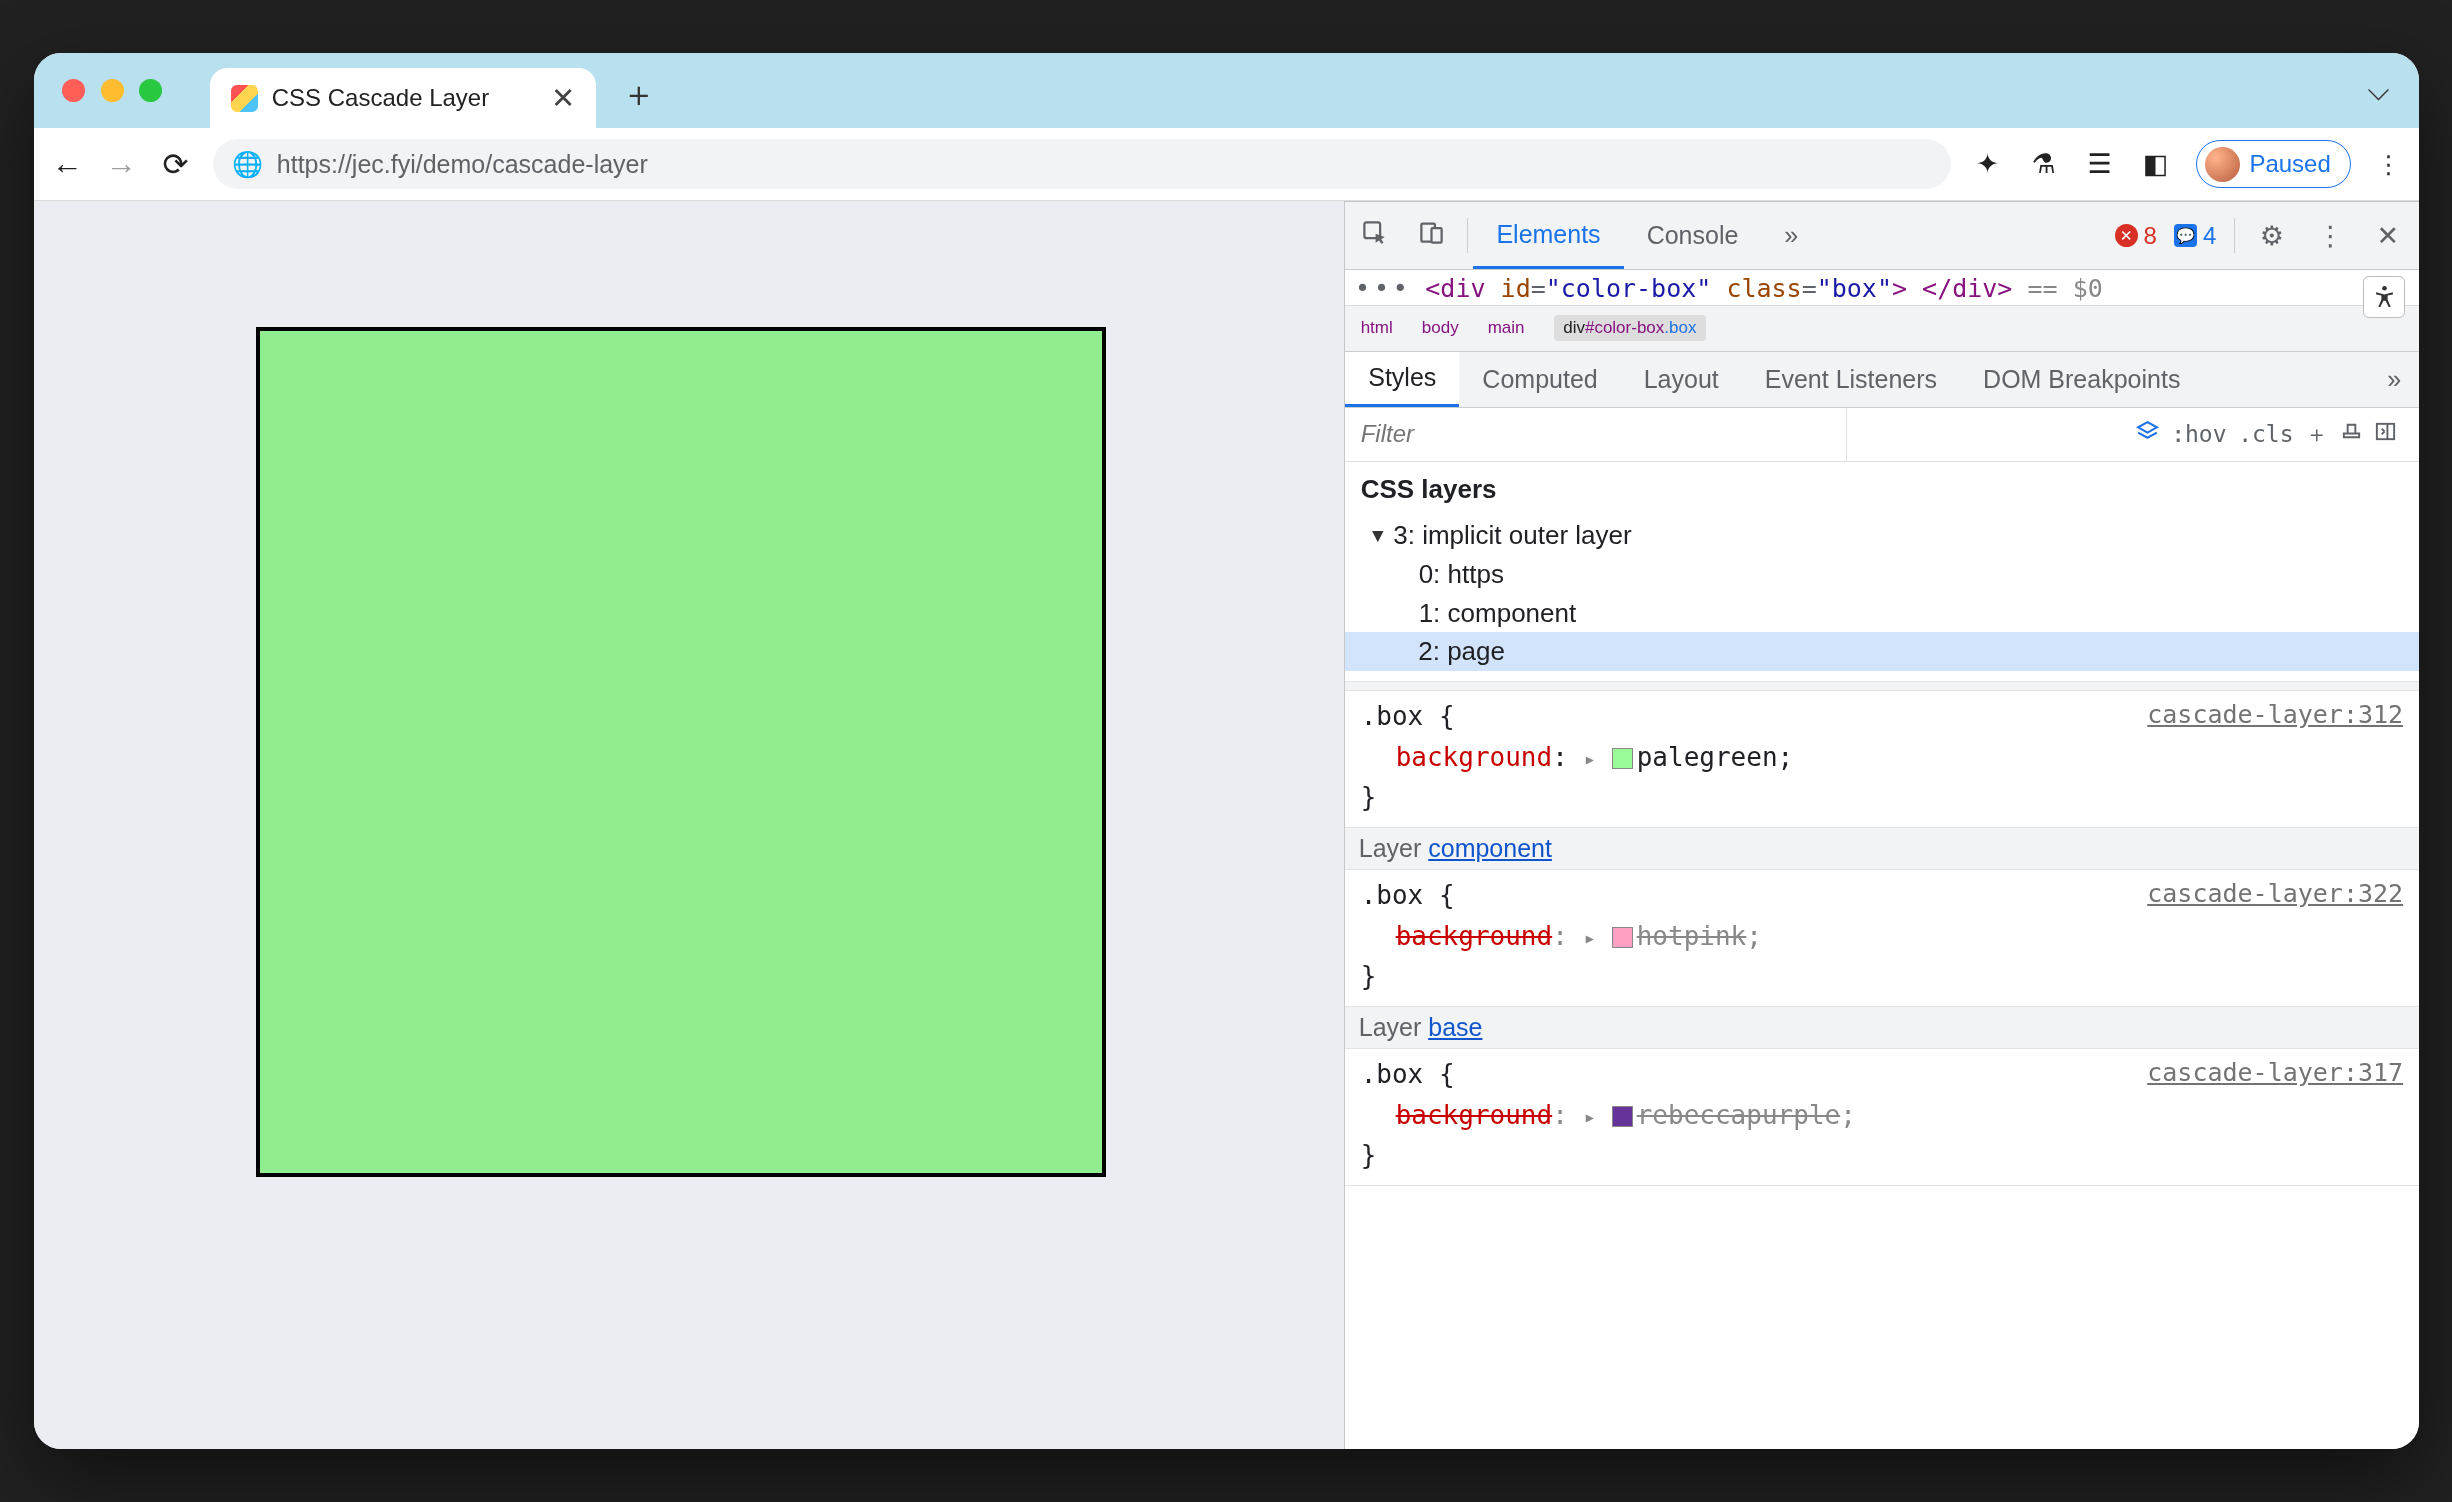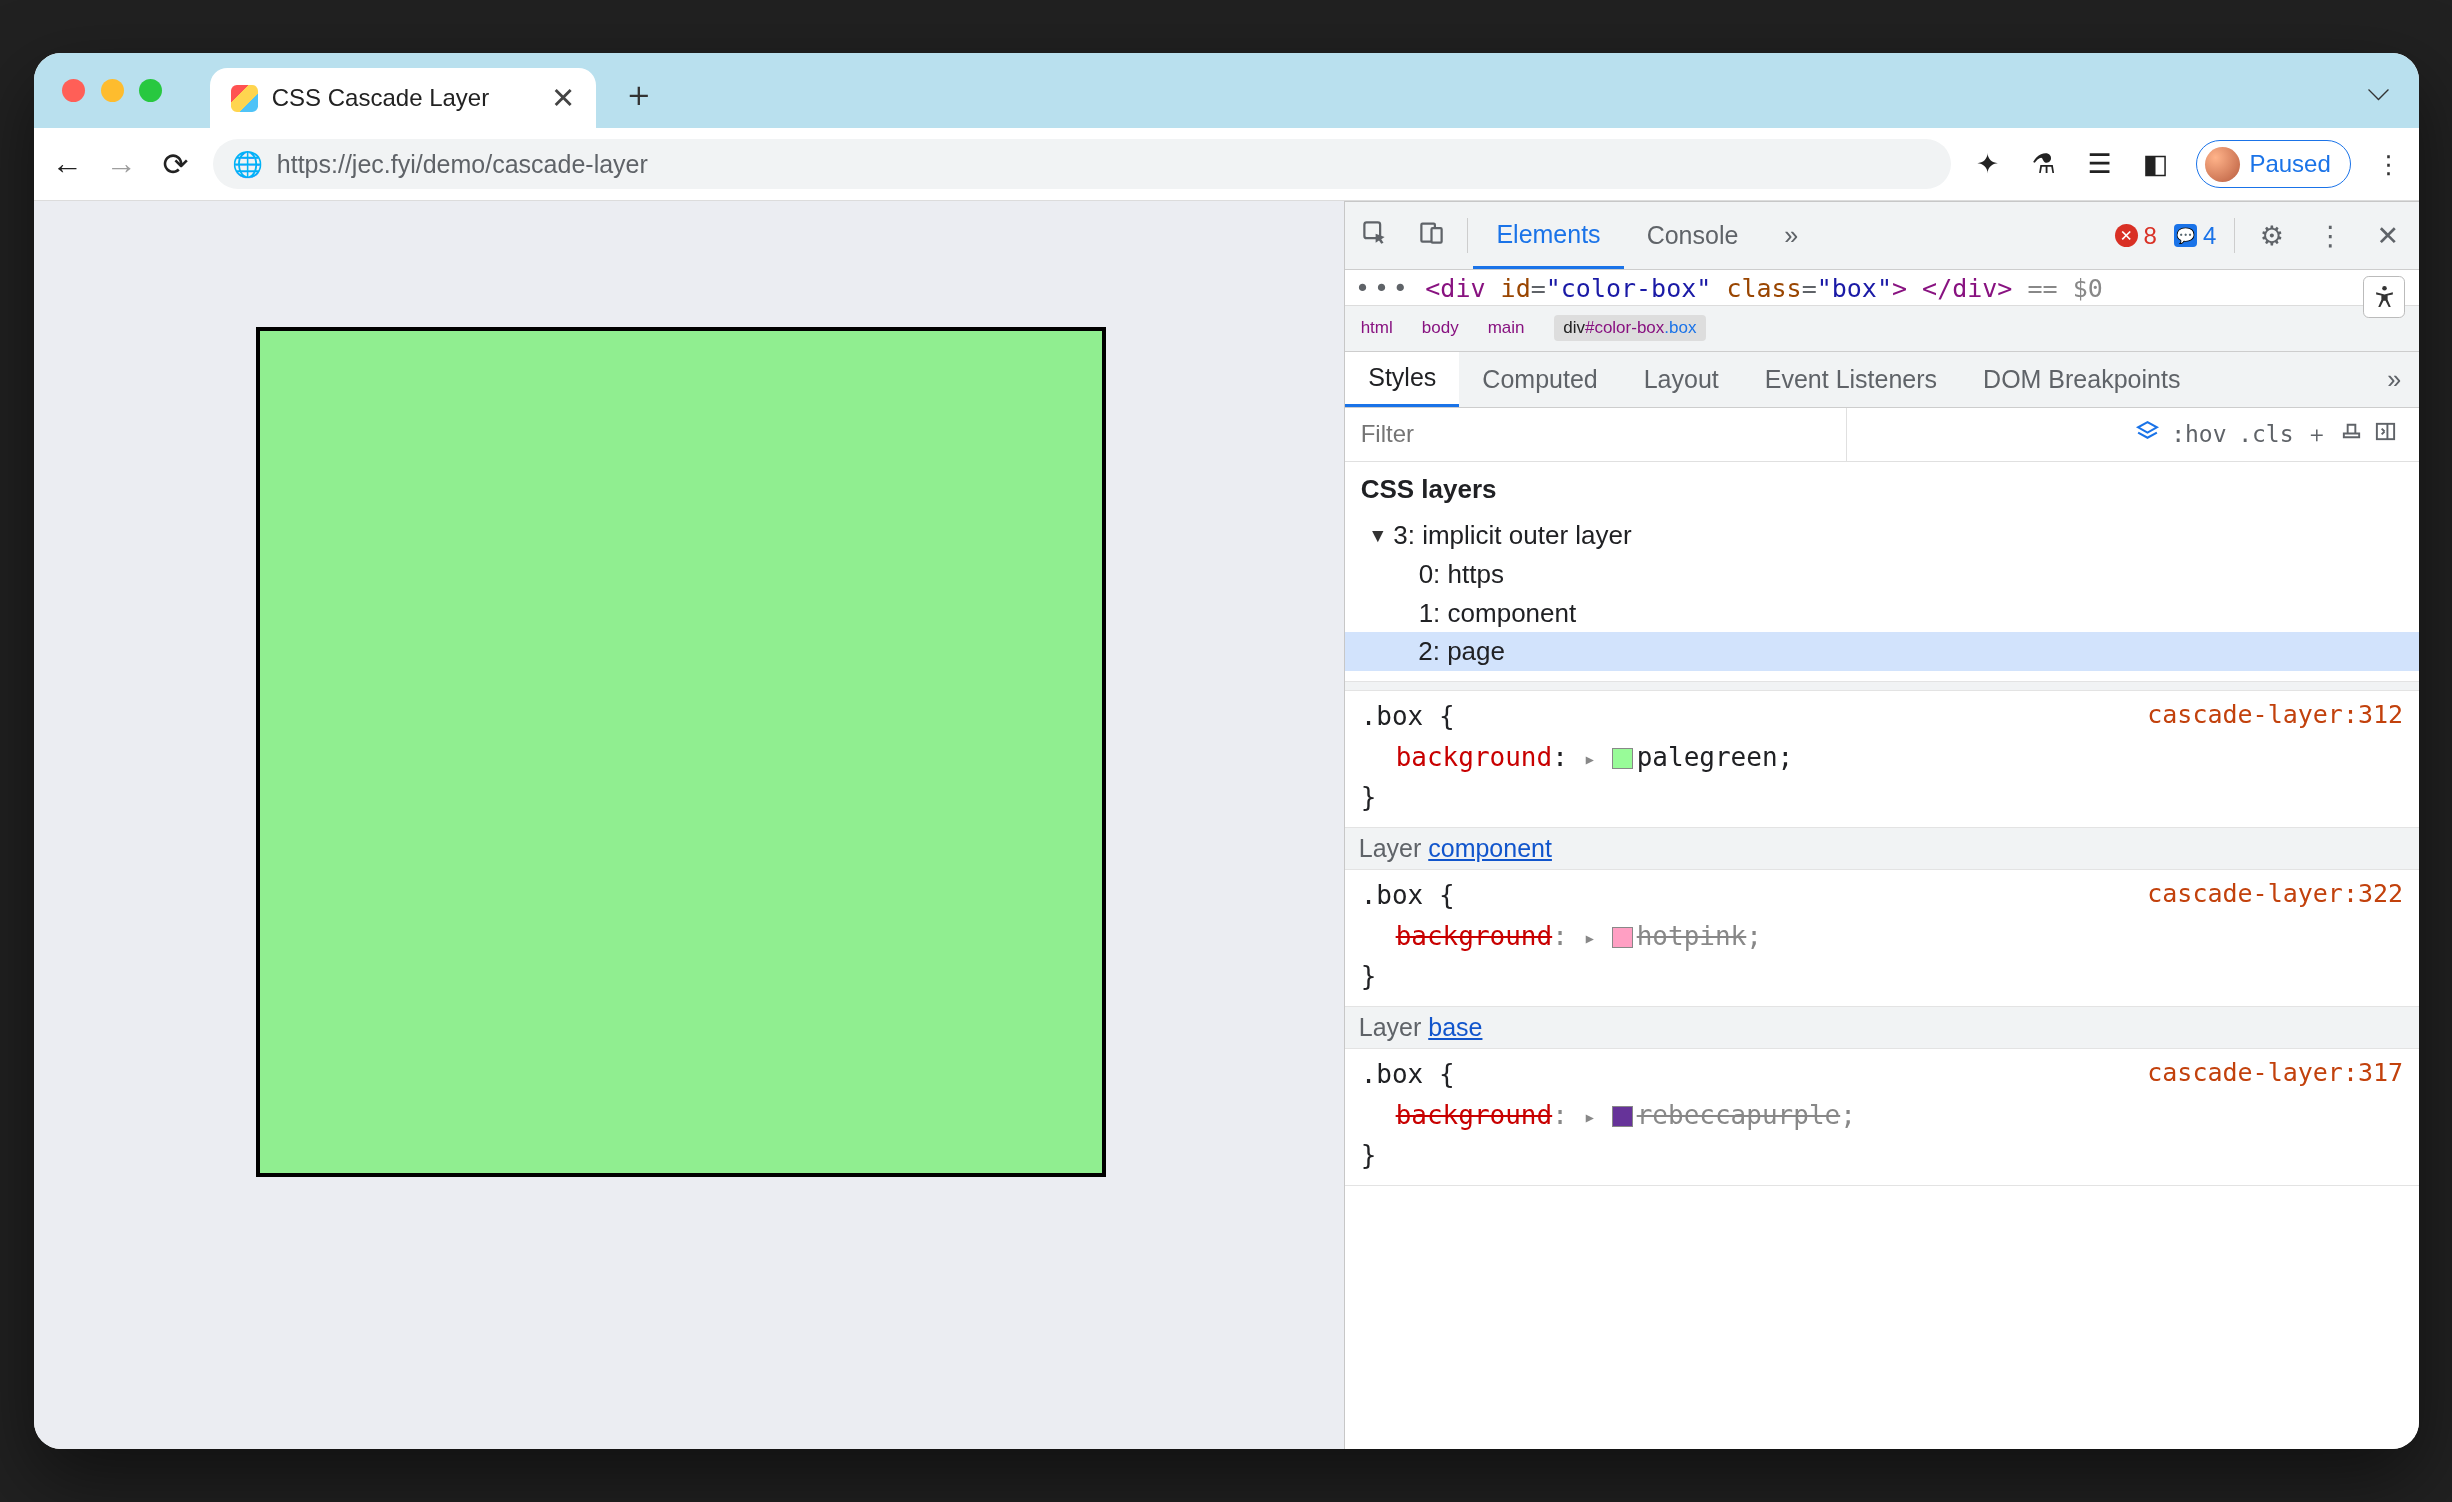--- a/index.html
+++ b/index.html
@@ -181,21 +181,21 @@
   .st-tab.active{color:#202124;border-bottom:3.9px solid #1a73e8;background:#fff}
   .st-more{margin-left:auto;padding:0 17.4px;color:#5f6368}
 
   
   .st-filter{
     display:flex;align-items:center;height:54px;
     border-bottom:1px solid #e0e0e0;background:#fff;
   }
   .st-filter input{
     flex:0 0 502px;border:none;height:100%;padding:0 15.4px;
-    font-size:24px;color:#5f6368;outline:none;
+    font-size:24px;color:#5f6368;outline:none;font-style:italic;
     border-right:1px solid #e0e0e0;
   }
   .st-filter .tools{margin-left:auto;display:flex;align-items:center;gap:0;padding:0 15.4px;font-family:Menlo,monospace;font-size:23px;color:#5f6368}
   .tools .btn{cursor:pointer;padding:1.9px 5.8px}
   .tools .ic{font-size:23px}
 
   
   .st-body{flex:1;overflow:auto;background:#fff;position:relative}
 
   .section-title{font-weight:700;padding:11.6px 15.4px;font-size:26px}
@@ -212,21 +212,21 @@
   .rule{border-bottom:1px solid #e3e3e3}
   .rule .layer-label{
     background:#f1f3f4;padding:5.8px 13.5px;color:#5f6368;font-size:25px;
     border-bottom:1px solid #e3e3e3;
   }
   .rule .layer-label a{color:#1155cc;text-decoration:underline}
   .rule .code{
     font-family:Menlo,Consolas,monospace;font-size:26px;
     padding:5.8px 15.4px 9.7px 15.4px;line-height:1.55;position:relative;
   }
-  .rule .srcfile{position:absolute;right:15.4px;top:5.8px;color:#c2410c;font-size:25px}
+  .rule .srcfile{position:absolute;right:15.4px;top:5.8px;color:#737373;text-decoration:underline;font-size:25px}
   .rule .prop{padding-left:35px}
   .rule .prop .k{color:#c80000}
   .rule .prop.ovr{color:#888;}
   .rule .prop.ovr .k, .rule .prop.ovr .v {text-decoration:line-through;}
   .rule .swatch{display:inline-block;width:21px;height:21px;border:1px solid #888;vertical-align:-2.9px;margin-right:3.9px}
   .rule .chev{color:#888;font-size:21px}
   .rule .sel{color:#202124}
   .rule .brace{color:#202124}
 
   .st-body::-webkit-scrollbar{width:19.3px}

